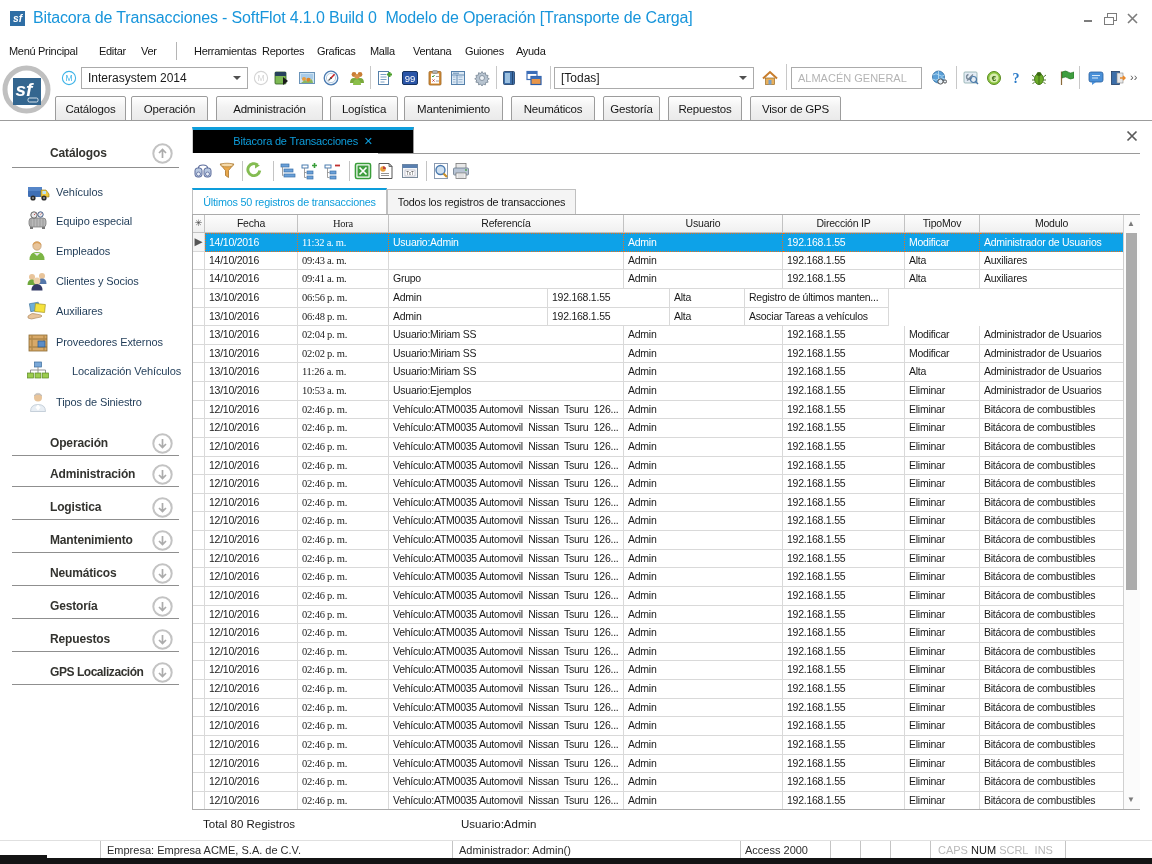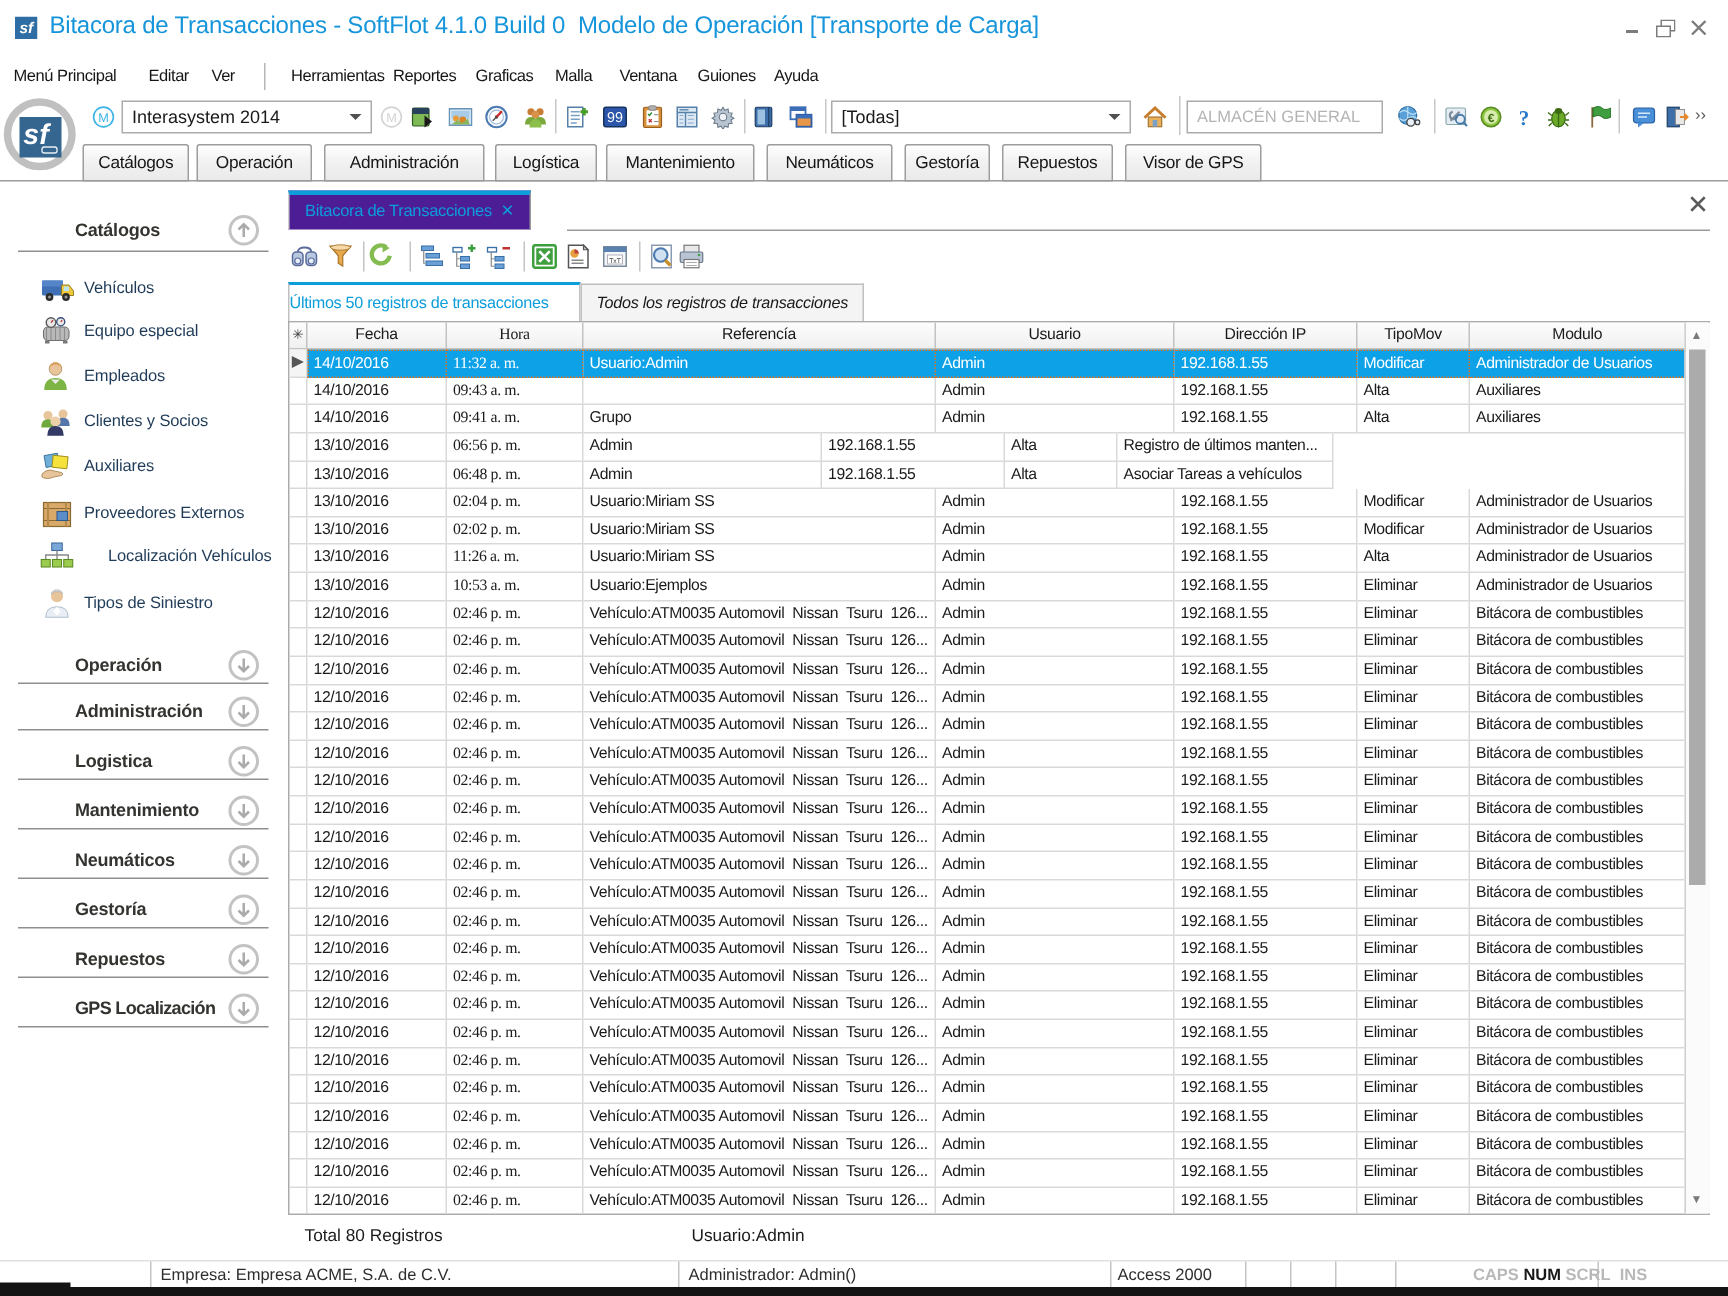--- a/index.html
+++ b/index.html
@@ -23,26 +23,26 @@
 
 .mtab { top:96px; height:25px; border:1px solid #9c9c9c; border-radius:2px 2px 0 0; background:linear-gradient(#ffffff,#f2f2f2 45%,#eaeaea); font-size:11.5px; letter-spacing:-0.2px; color:#161616; text-align:center; line-height:24px; }
 #tabline { left:0; top:120px; width:1152px; height:1px; background:#9c9c9c; }
 
 
 .sechdr { font-size:12px; letter-spacing:-0.15px; font-weight:bold; color:#33332f; white-space:nowrap; }
 .secline { height:1px; background:#8f8f8f; left:12px; width:167px; }
 .sitem { font-size:11px; letter-spacing:-0.1px; color:#1f3b57; white-space:nowrap; }
 
 
-#doctab { left:192px; top:127px; width:162px; height:26px; background:#4c1d95; border-left:1px solid #cfcfcf; border-right:1px solid #9a9a9a; border-top:3px solid #0d9ddb; font-size:11px; letter-spacing:-0.2px; color:#0d9ddb; text-align:center; line-height:22px; }
+#doctab { left:192px; top:127px; width:222px; height:26px; background:#000000; border-left:1px solid #cfcfcf; border-right:1px solid #9a9a9a; border-top:3px solid #0d9ddb; font-size:11px; letter-spacing:-0.2px; color:#0d9ddb; text-align:center; line-height:22px; }
 #docline { top:153px; left:378px; width:762px; height:1px; background:#9a9a9a; }
 
 
-#subtab1 { left:192px; top:188px; width:195px; height:27px; background:#fff; border-top:2px solid #0d9ddb; border-left:1px solid #c0c0c0; border-right:1px solid #c0c0c0; color:#0d9ddb; font-size:10.8px; letter-spacing:-0.2px; text-align:left; line-height:24px; }
-#subtab2 { left:387px; top:189px; width:189px; height:38px; background:#f4f4f4; border:1px solid #c0c0c0; border-bottom:none; color:#1a1a1a; font-size:10.8px; letter-spacing:-0.2px; text-align:center; line-height:24px;font-style:italic; }
+#subtab1 { left:192px; top:188px; width:195px; height:27px; background:#fff; border-top:2px solid #0d9ddb; border-left:1px solid #c0c0c0; border-right:1px solid #c0c0c0; color:#0d9ddb; font-size:10.8px; letter-spacing:-0.2px; text-align:center; line-height:24px; }
+#subtab2 { left:387px; top:189px; width:189px; height:38px; background:#f4f4f4; border:1px solid #c0c0c0; border-bottom:none; color:#1a1a1a; font-size:10.8px; letter-spacing:-0.2px; text-align:center; line-height:24px; }
 
 
 #grid { left:192px; top:214px; width:948px; height:596px; border:1px solid #ababab; background:#fff; overflow:hidden; }
 .grow { display:flex; width:946px; height:18.64px; }
 .gh { display:flex; width:946px; height:18px; background:linear-gradient(#fdfdfd,#f0f0f0); border-bottom:1px solid #c2c2c2; }
 .gh div { border-right:1px solid #c2c2c2; font-size:10.5px; letter-spacing:-0.2px; color:#1a1a1a; text-align:center; line-height:17px; overflow:hidden; white-space:nowrap; }
 .grow div { border-right:1px solid #d9d9d9; border-bottom:1px solid #d9d9d9; font-size:10.5px; letter-spacing:-0.25px; color:#1a1a1a; line-height:17.6px; padding-left:4px; overflow:hidden; white-space:nowrap; }
 .c0 { width:12px; flex:none; padding-left:0 !important; text-align:center; }
 .c1 { width:93px; flex:none; }
 .c2 { width:91px; flex:none;font-family:Liberation Serif, serif; }
@@ -778,16 +778,16 @@
 <div class="abs scell" style="left:452px;"></div>
 <div class="abs scell" style="left:740px;"></div>
 <div class="abs scell" style="left:830px;"></div>
 <div class="abs scell" style="left:860px;"></div>
 <div class="abs scell" style="left:890px;"></div>
 <div class="abs scell" style="left:930px;"></div>
 <div class="abs scell" style="left:1065px;"></div>
 <div class="abs stext" style="left:107px;">Empresa: Empresa ACME, S.A. de C.V.</div>
 <div class="abs stext" style="left:459px;">Administrador: Admin()</div>
 <div class="abs stext" style="left:745px;">Access 2000</div>
-<div class="abs stext" style="left:982px; color:#b8b8b8;font-weight:bold;">CAPS <span style="color:#1a1a1a;">NUM</span> SCRL&nbsp; INS</div>
+<div class="abs stext" style="left:938px; color:#b8b8b8;">CAPS <span style="color:#1a1a1a;">NUM</span> SCRL&nbsp; INS</div>
 
 <div class="abs" id="blackbox"></div>
 <div class="abs" id="blackstrip"></div>
 
 </body></html>

